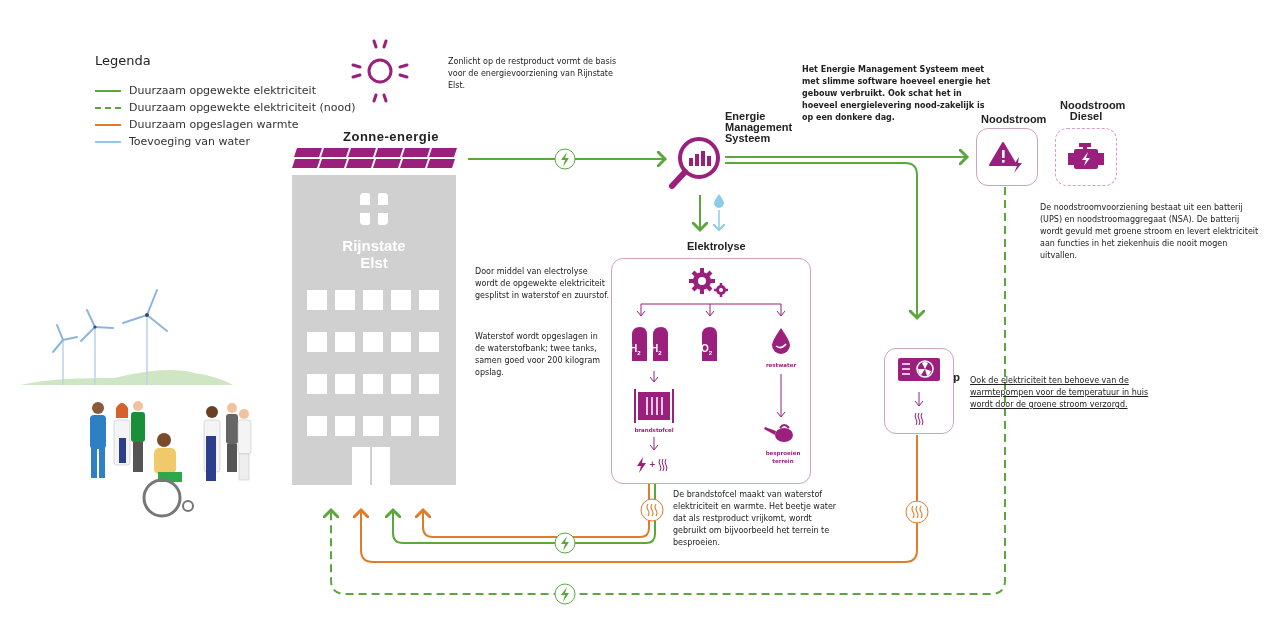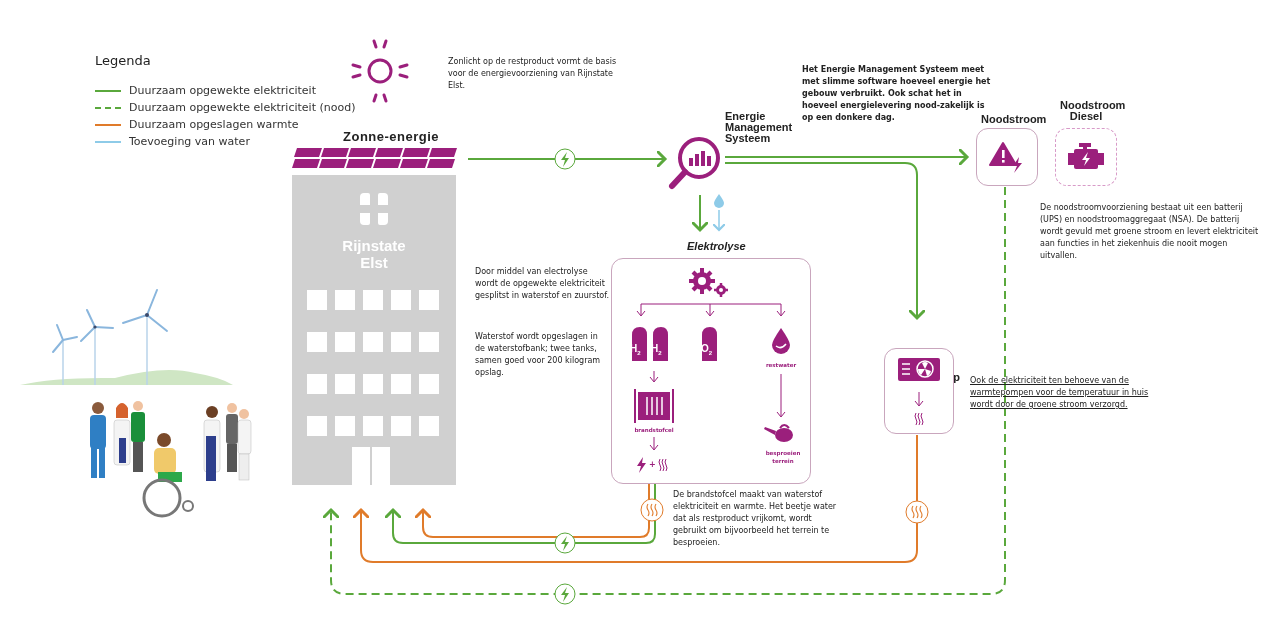--- a/index.html
+++ b/index.html
@@ -258,21 +258,21 @@
     <rect x="13" y="0" width="12" height="4" fill="#9b1f7c"></rect>
       <rect x="17" y="3" width="4" height="4" fill="#9b1f7c"></rect>
     <rect x="8" y="6" width="24" height="20" rx="2" fill="#9b1f7c"></rect>
       <rect x="2" y="10" width="6" height="12" fill="#9b1f7c"></rect>
       <rect x="32" y="10" width="6" height="12" fill="#9b1f7c"></rect>
     <path d="M22,9 L16,17 L20,17 L18,23 L24,15 L20,15 Z" fill="#fff"></path>
   </svg>
 </div>
 <div class="abs txt" style="left:1040px;top:202px;width:220px;">De noodstroomvoorziening bestaat uit een batterij (UPS) en noodstroomaggregaat (NSA). De batterij wordt gevuld met groene stroom en levert elektriciteit aan functies in het ziekenhuis die nooit mogen uitvallen.</div>
 
-<div class="abs title" style="left:687px;top:241px;font-style:italic;">Elektrolyse</div>
+<div class="abs title" style="left:687px;top:241px;">Elektrolyse</div>
 <div class="abs box" style="left:611px;top:258px;width:198px;height:224px;">
   <svg class="abs" style="left:0;top:0;" width="198" height="224">
 
     <g fill="#9b1f7c">
       <circle cx="90" cy="22" r="9"></circle>
         <circle cx="90" cy="22" r="4" fill="#fff"></circle>
       <g stroke="#9b1f7c" stroke-width="4">
           <line x1="90" y1="9" x2="90" y2="35"></line>
           <line x1="77" y1="22" x2="103" y2="22"></line>
           <line x1="81" y1="13" x2="99" y2="31"></line>

